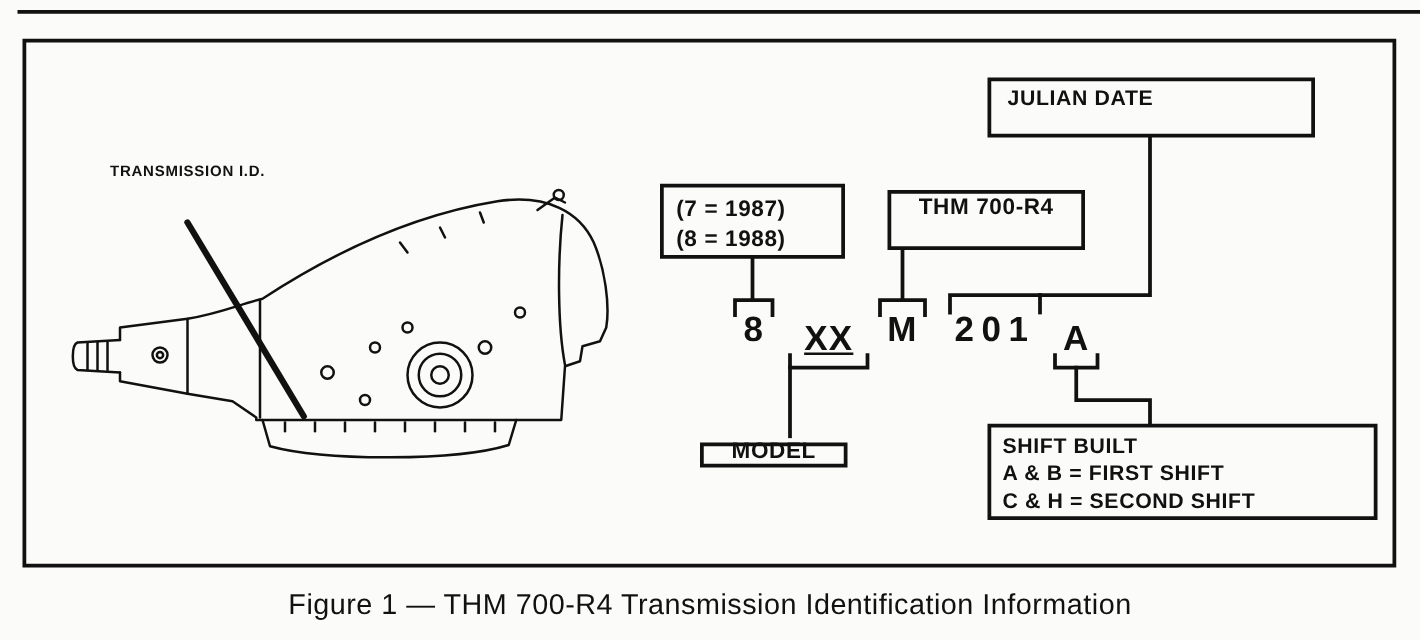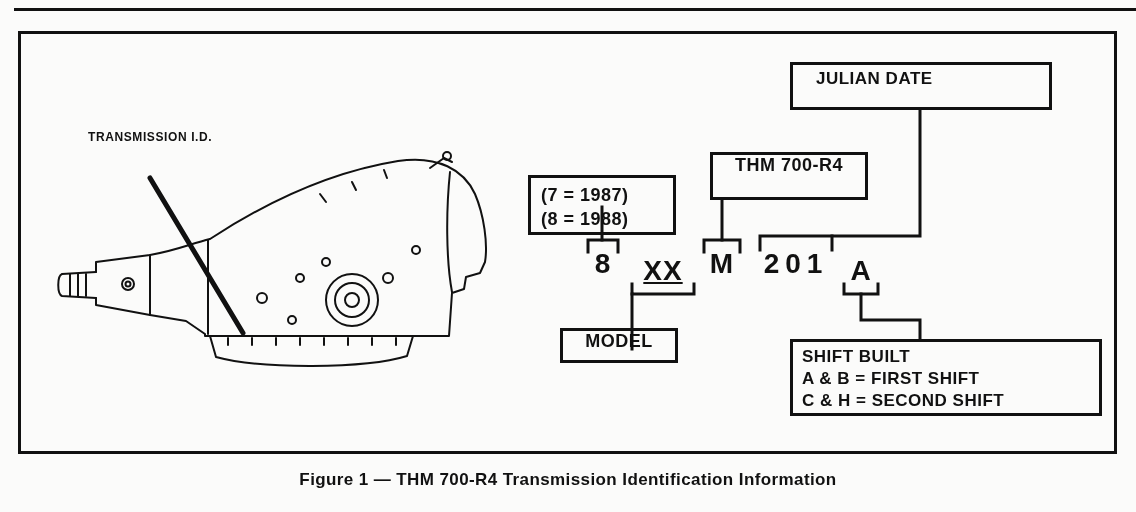--- a/index.html
+++ b/index.html
@@ -25,39 +25,39 @@
     position:absolute; left:88px; top:130px;
     font-size:12px; font-weight:bold; letter-spacing:.6px; line-height:1.3;
   }
 
   .callout {
     position:absolute; border:3px solid #111;
     font-weight:bold; letter-spacing:.5px; color:#111;
   }
   .callout .ln { display:block; white-space:nowrap; }
 
-  .box-year   { left:528px; top:147px; width:148px; height:60px; font-size:18px; padding:5px 10px; line-height:1.35;margin-top:28px; }
+  .box-year   { left:528px; top:147px; width:148px; height:60px; font-size:18px; padding:5px 10px; line-height:1.35; }
   .box-thm    { left:710px; top:152px; width:158px; height:48px; font-size:18px; display:flex; align-items:flex-start; justify-content:center; }
-  .box-julian { left:790px; top:62px;  width:262px; height:48px; font-size:17px; padding:3px 23px; line-height:1.25; }
-  .box-model  { left:560px; top:328px; width:118px; height:35px; font-size:18px; display:flex; align-items:flex-start; justify-content:center; }
+  .box-julian { left:790px; top:62px;  width:262px; height:48px; font-size:17px; padding:3px 13px; line-height:1.25; }
+  .box-model  { left:560px; top:354px; width:118px; height:20px; font-size:18px; display:flex; align-items:flex-end; justify-content:center; }
   .box-shift  { left:790px; top:339px; width:312px; height:77px; font-size:17px; padding:4px 9px; line-height:1.3; }
 
   .code-char {
     position:absolute; font-size:28px; font-weight:bold; letter-spacing:1px;
     text-align:center; color:#111;
   }
   .code-8   { left:587px; top:248px; width:32px; }
   .code-xx  { left:630px; top:255px; width:66px;text-decoration:underline; }
   .code-m   { left:704px; top:248px; width:36px; }
   .code-111 { left:756px; top:248px; width:80px; letter-spacing:6px; }
   .code-a   { left:844px; top:255px; width:34px; }
 
   .caption {
     position:absolute; left:0; top:470px; width:100%;
-    text-align:center; font-size:17px; font-weight:bold; letter-spacing:.4px;
+    text-align:center; font-size:23px; font-weight:normal; letter-spacing:.4px;
   }
 </style>
 </head>
 <body>
 
 <div class="page">
 
   <div class="top-rule"></div>
   <div class="frame"></div>
 

